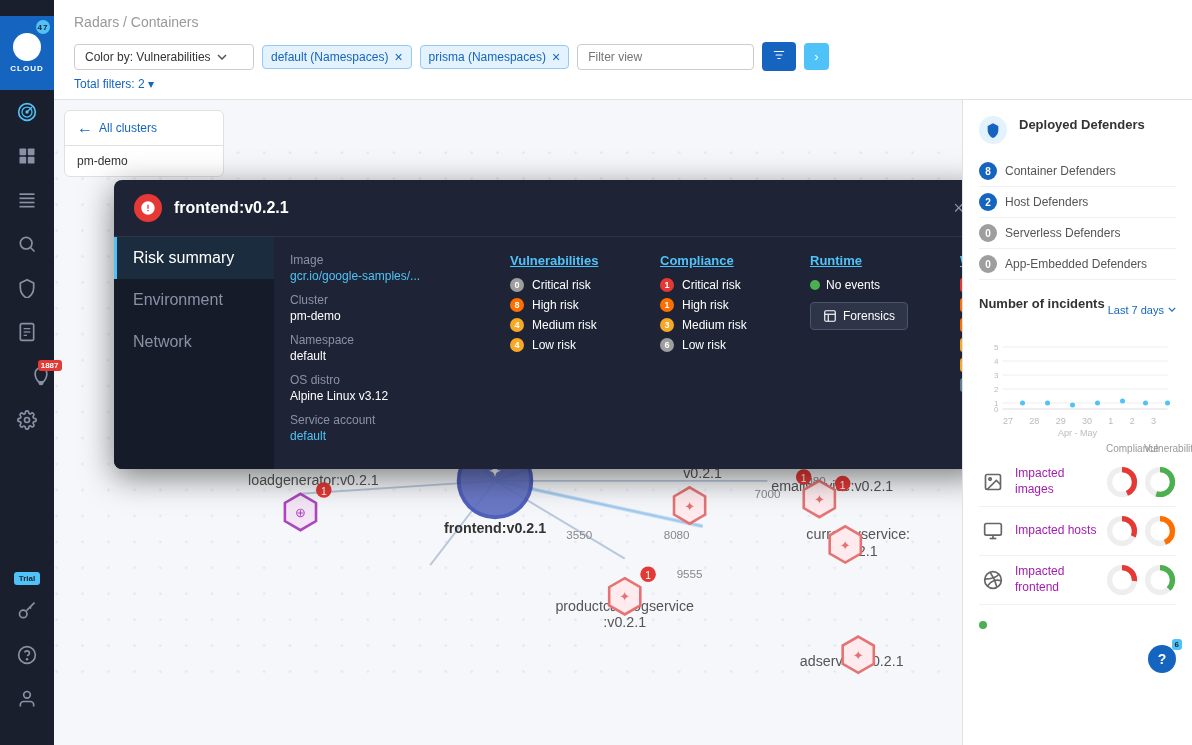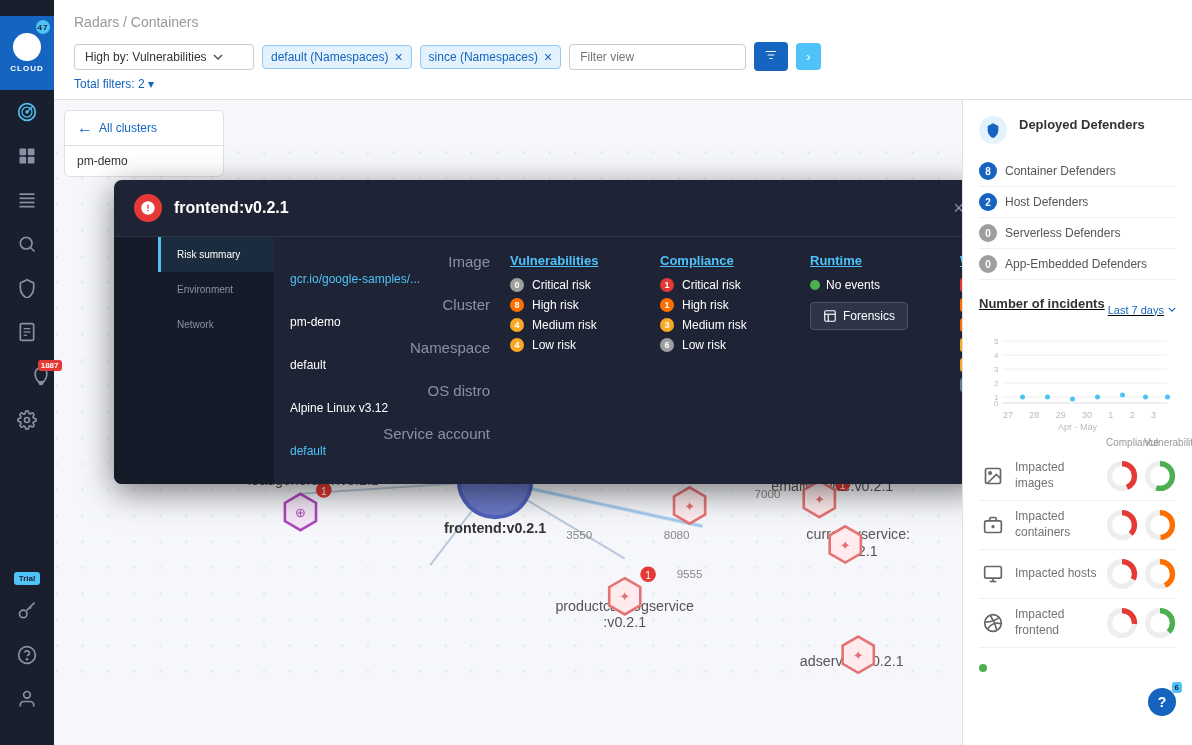--- a/index.html
+++ b/index.html
@@ -53,56 +53,56 @@
     
     .right-panel { width: 230px; background: white; border-left: 1px solid #e0e0e0; overflow-y: auto; flex-shrink: 0; padding: 16px; }
     .section-title { font-size: 13px; font-weight: 600; color: #333; margin-bottom: 12px; }
     .defenders-list { margin-bottom: 16px; }
     .defender-item { display: flex; align-items: center; gap: 8px; padding: 6px 0; border-bottom: 1px solid #f0f0f0; font-size: 12px; color: #555; }
     .defender-badge { width: 18px; height: 18px; border-radius: 50%; display: flex; align-items: center; justify-content: center; font-size: 10px; font-weight: bold; color: white; flex-shrink: 0; }
     .badge-blue { background: #1565c0; }
     .badge-gray { background: #9e9e9e; }
 
     .incidents-section { margin-bottom: 16px; }
-    .incidents-header { display: flex; align-items: center; justify-content: space-between; margin-bottom: 8px; text-decoration: underline; }
+    .incidents-header { display: flex; align-items: center; justify-content: space-between; margin-bottom: 14px; }
     .period-select { font-size: 11px; color: #1565c0; cursor: pointer; display: flex; align-items: center; gap: 4px; }
     .chart-area { height: 90px; position: relative; margin-bottom: 4px; }
     .chart-svg { width: 100%; height: 80px; }
 
     .impact-section { }
     .impact-row { display: flex; align-items: center; padding: 8px 0; border-bottom: 1px solid #f0f0f0; gap: 8px; }
     .impact-icon { width: 28px; height: 28px; display: flex; align-items: center; justify-content: center; flex-shrink: 0; }
-    .impact-label { flex: 1; font-size: 12px; color: #737373; line-height: 1.3; }
+    .impact-label { flex: 1; font-size: 12px; color: #a21caf; line-height: 1.3; }
     .donut-pair { display: flex; gap: 6px; }
     .col-headers { display: flex; justify-content: flex-end; gap: 6px; margin-bottom: 4px; }
     .col-header { font-size: 10px; color: #999; width: 32px; text-align: center; }
 
     .intel-update { display: flex; align-items: center; gap: 6px; font-size: 11px; color: #555; padding: 8px 0; }
     .intel-dot { width: 8px; height: 8px; border-radius: 50%; background: #4caf50; flex-shrink: 0; }
 
     
     .donut { width: 32px; height: 32px; }
 
     
     .modal-overlay { position: absolute; top: 0; left: 0; right: 0; bottom: 0; z-index: 20; pointer-events: none; }
     .modal { position: absolute; top: 80px; left: 60px; width: 870px; background: #1e2435; border-radius: 8px; box-shadow: 0 8px 32px rgba(0,0,0,0.5); pointer-events: all; overflow: hidden; }
     .modal-header { display: flex; align-items: center; padding: 14px 20px; border-bottom: 1px solid #2e3548; gap: 12px; }
     .modal-icon { width: 28px; height: 28px; background: #e53935; border-radius: 50%; display: flex; align-items: center; justify-content: center; }
     .modal-title { font-size: 16px; font-weight: 600; color: white; flex: 1; }
     .modal-close { color: #8892a4; cursor: pointer; font-size: 18px; }
 
     .modal-body { display: flex; }
     .modal-sidebar { width: 160px; background: #161b2a; flex-shrink: 0; }
-    .modal-sidebar-item { padding: 12px 16px; font-size: 10px; color: #8892a4; cursor: pointer; border-left: 3px solid transparent; margin-left: 44px; }
+    .modal-sidebar-item { padding: 12px 16px; font-size: 16px; color: #8892a4; cursor: pointer; border-left: 3px solid transparent; }
     .modal-sidebar-item.active { color: white; border-left-color: #4fc3f7; background: rgba(79,195,247,0.1); }
 
     .modal-content { flex: 1; padding: 16px; display: flex; gap: 20px; }
     .info-section { width: 200px; flex-shrink: 0; }
     .info-row { margin-bottom: 10px; }
-    .info-label { font-size: 15px; color: #8892a4; margin-bottom: 2px; text-align: right; }
+    .info-label { font-size: 12px; color: #8892a4; margin-bottom: 2px; }
     .info-value { font-size: 12px; color: #4fc3f7; }
     .info-value.white { color: white; }
 
     .vuln-section { min-width: 130px; }
     .vuln-title { font-size: 13px; font-weight: 600; color: #4fc3f7; margin-bottom: 10px; cursor: pointer; text-decoration: underline; }
     .risk-row { display: flex; align-items: center; gap: 8px; margin-bottom: 6px; font-size: 12px; color: white; }
     .risk-dot { width: 14px; height: 14px; border-radius: 50%; display: flex; align-items: center; justify-content: center; font-size: 9px; font-weight: bold; color: white; flex-shrink: 0; }
     .dot-gray { background: #9e9e9e; }
     .dot-orange { background: #ff6f00; }
     .dot-yellow { background: #f9a825; }
@@ -215,31 +215,31 @@
 </div>
 
 <div class="main">
 
   <div class="header">
     <div class="breadcrumb">
       <span>Radars / Containers</span>
     </div>
     <div class="header-controls">
       <div class="color-by-select">
-        <span>High by: Vulnerabilities</span>
+        <span>Color by: Vulnerabilities</span>
         <svg width="10" height="6" viewBox="0 0 10 6">
             <path d="M1 1l4 4 4-4" stroke="#555" stroke-width="1.5" fill="none"></path>
           </svg>
       </div>
       <div class="filter-tag">
         <span>default (Namespaces)</span>
         <span class="close">×</span>
       </div>
       <div class="filter-tag">
-        <span>since (Namespaces)</span>
+        <span>prisma (Namespaces)</span>
         <span class="close">×</span>
       </div>
       <input class="filter-view-input" placeholder="Filter view" style="">
       <button class="filter-btn">
         <svg width="14" height="14" viewBox="0 0 24 24" fill="white">
             <path d="M4 6h16M7 12h10M10 18h4" stroke="white" stroke-width="2" stroke-linecap="round"></path>
           </svg>
       </button>
       <button class="nav-arrow">›</button>
     </div>
@@ -606,41 +606,20 @@
               <circle cx="18" cy="18" r="14" fill="none" stroke="#eee" stroke-width="6"></circle>
               <circle cx="18" cy="18" r="14" fill="none" stroke="#e53935" stroke-width="6" stroke-dasharray="60 88" stroke-dashoffset="22" transform="rotate(-90 18 18)"></circle>
             </svg>
             <svg class="donut" viewBox="0 0 36 36">
               <circle cx="18" cy="18" r="14" fill="none" stroke="#eee" stroke-width="6"></circle>
               <circle cx="18" cy="18" r="14" fill="none" stroke="#4caf50" stroke-width="6" stroke-dasharray="70 88" stroke-dashoffset="22" transform="rotate(-90 18 18)"></circle>
             </svg>
           </div>
         </div>
 
-        <div class="impact-row">
-          <div class="impact-icon">
-            <svg width="20" height="20" viewBox="0 0 24 24" fill="none" stroke="#666" stroke-width="2">
-                <rect x="2" y="7" width="20" height="14" rx="2"></rect>
-                <path d="M16 7V5a2 2 0 00-2-2h-4a2 2 0 00-2 2v2"></path>
-                <line x1="12" y1="12" x2="12" y2="16"></line>
-                <line x1="10" y1="14" x2="14" y2="14"></line>
-              </svg>
-          </div>
-          <div class="impact-label">Impacted containers</div>
-          <div class="donut-pair">
-            <svg class="donut" viewBox="0 0 36 36">
-              <circle cx="18" cy="18" r="14" fill="none" stroke="#eee" stroke-width="6"></circle>
-              <circle cx="18" cy="18" r="14" fill="none" stroke="#e53935" stroke-width="6" stroke-dasharray="55 88" stroke-dashoffset="22" transform="rotate(-90 18 18)"></circle>
-            </svg>
-            <svg class="donut" viewBox="0 0 36 36">
-              <circle cx="18" cy="18" r="14" fill="none" stroke="#eee" stroke-width="6"></circle>
-              <circle cx="18" cy="18" r="14" fill="none" stroke="#ff6f00" stroke-width="6" stroke-dasharray="65 88" stroke-dashoffset="22" transform="rotate(-90 18 18)"></circle>
-            </svg>
-          </div>
-        </div>
 
         <div class="impact-row">
           <div class="impact-icon">
             <svg width="20" height="20" viewBox="0 0 24 24" fill="none" stroke="#666" stroke-width="2">
                 <rect x="2" y="3" width="20" height="14" rx="2"></rect>
                 <line x1="8" y1="21" x2="16" y2="21"></line>
                 <line x1="12" y1="17" x2="12" y2="21"></line>
               </svg>
           </div>
           <div class="impact-label">Impacted hosts</div>

